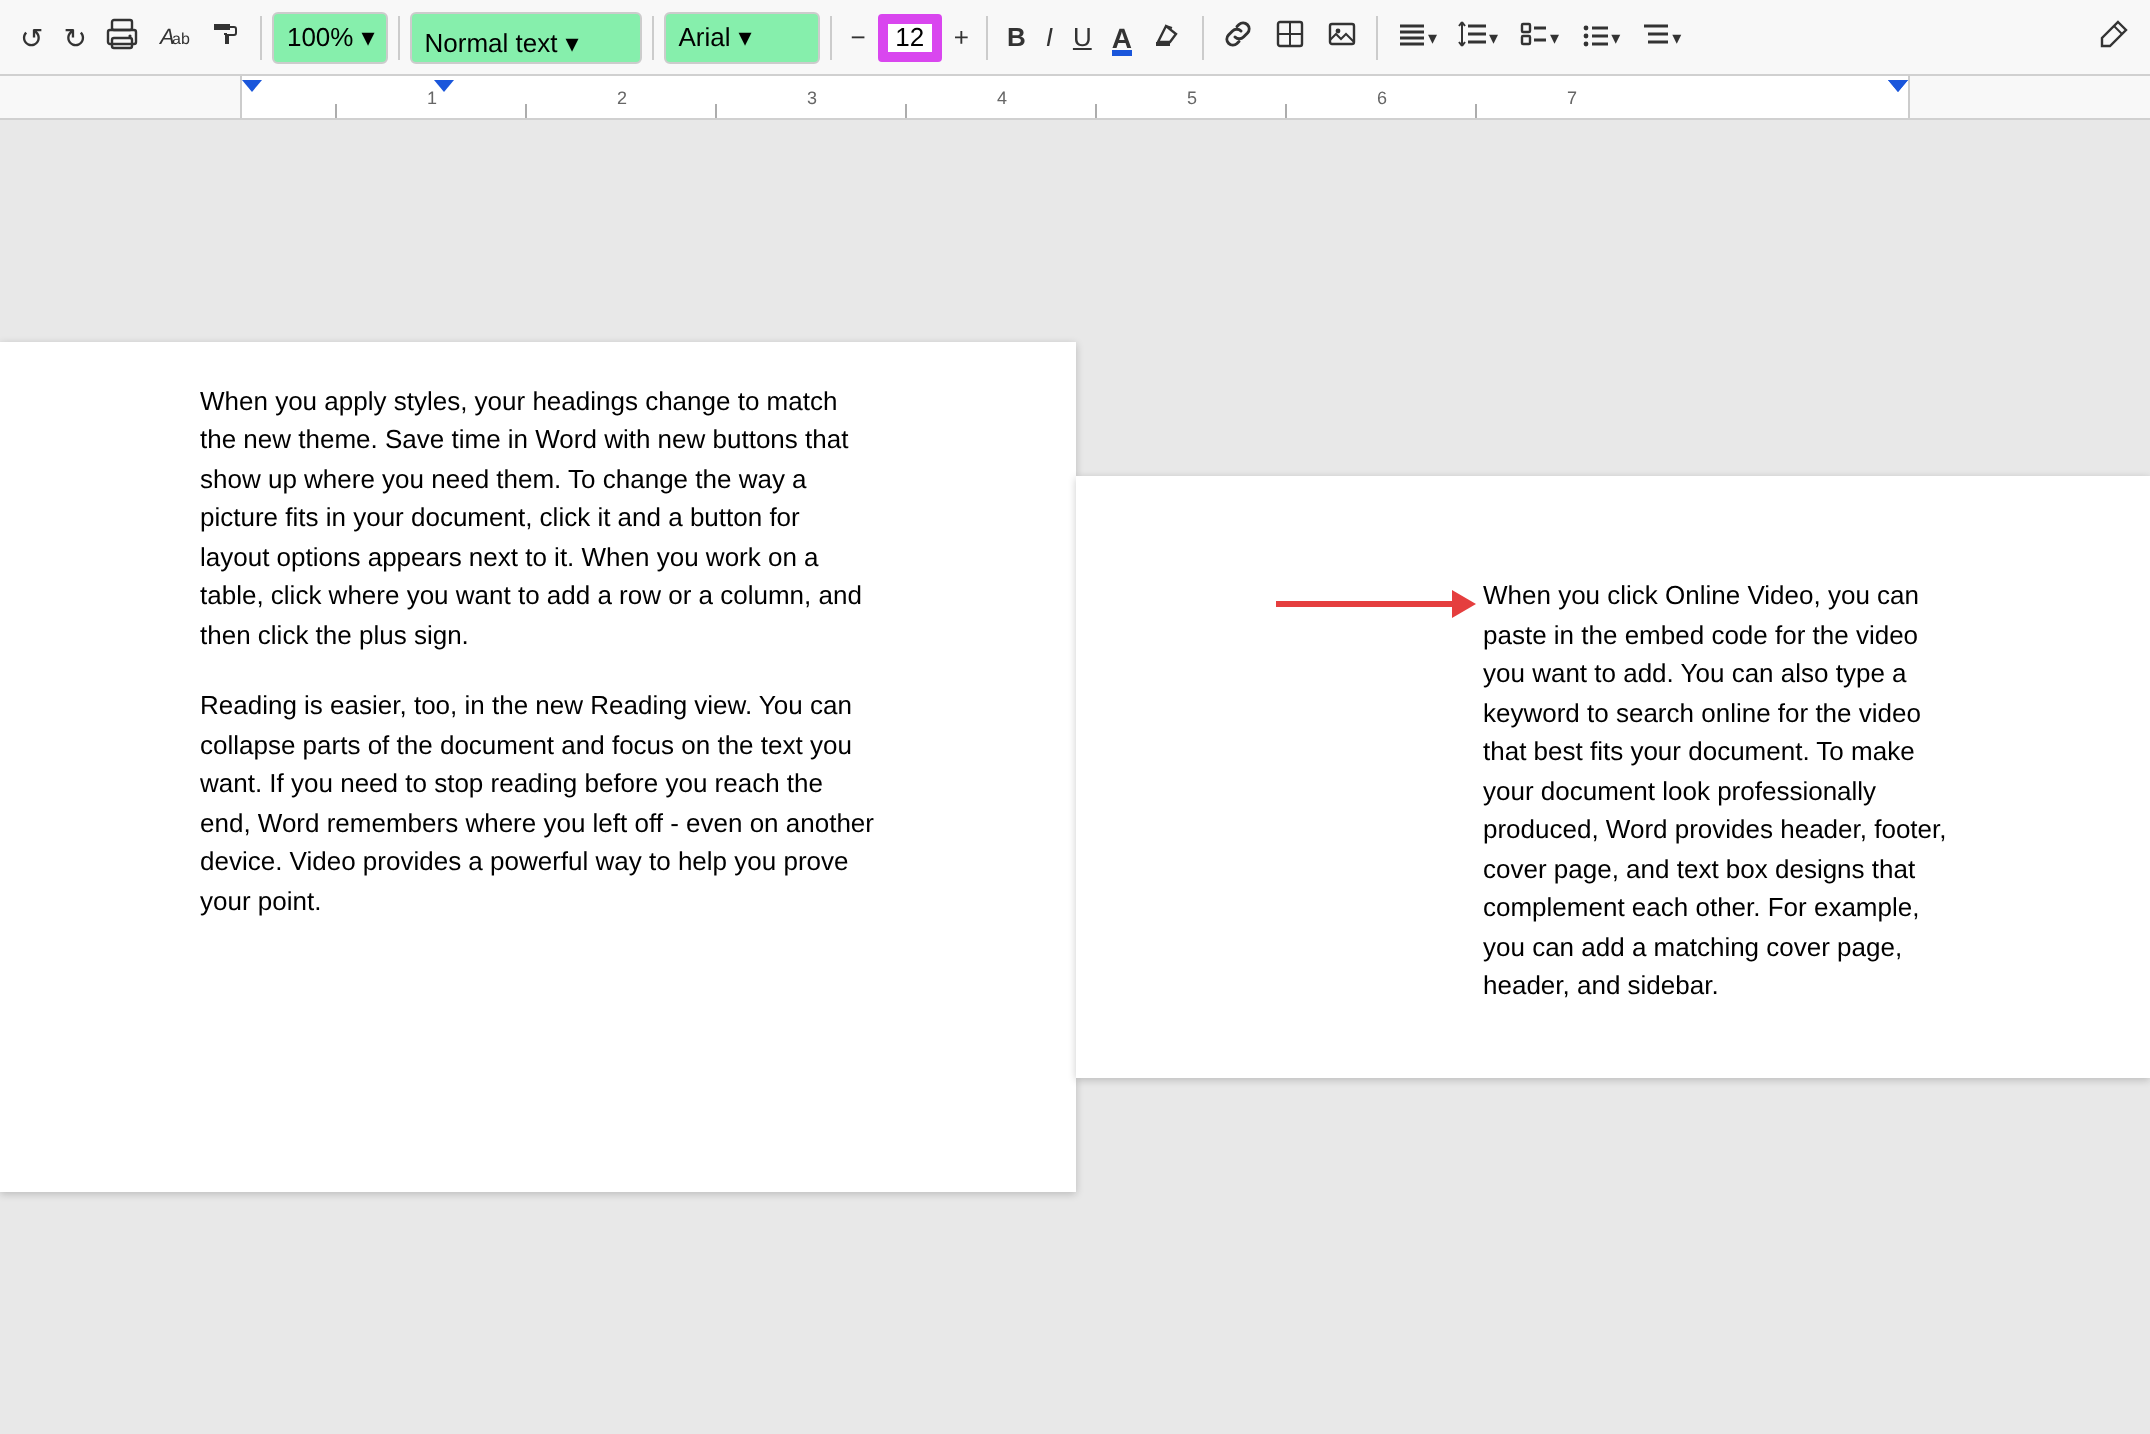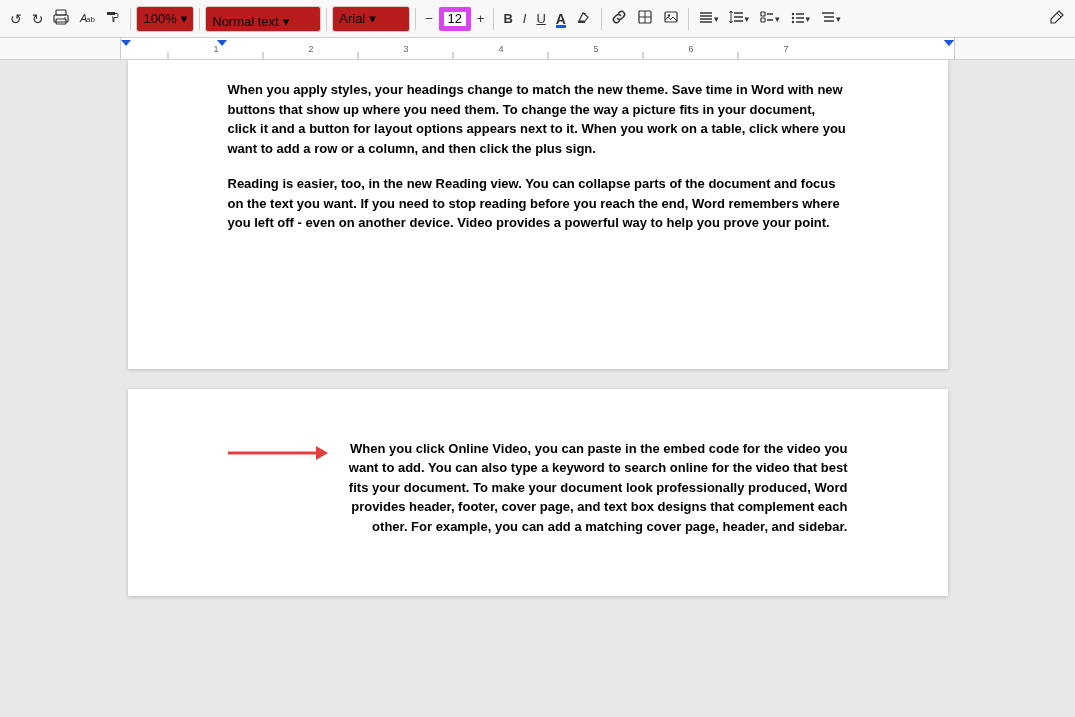--- a/index.html
+++ b/index.html
@@ -45,21 +45,21 @@
       height: 22px;
       background: #ccc;
       margin: 0 3px;
     }
 
     .tb-dropdown {
       display: flex;
       align-items: center;
       border: 1px solid #ccc;
       border-radius: 3px;
-      background: #b91c1c;
+      background: #86efac;
       padding: 2px 6px;
       cursor: pointer;
       height: 26px;
       font-size: 13px;
       gap: 4px;
     }
 
     .tb-number-box {
       border: 5px solid #d946ef;
       border-radius: 2px;
@@ -112,24 +112,23 @@
       border-right: 5px solid transparent;
       border-top: 6px solid #1a56db;
     }
 
     
     #doc-area {
       overflow-y: auto;
       height: calc(717px - 38px - 22px);
       background: #e8e8e8;
       display: flex;
-      flex-direction: column;
+      flex-direction: row;
       align-items: center;
       padding: 0;
-      font-weight: bold;
     }
 
     .page {
       background: white;
       width: 820px;
       margin: 10px 0;
       padding: 40px 100px;
       box-shadow: 0 1px 4px rgba(0,0,0,0.2);
       font-size: 13px;
       line-height: 1.5;
@@ -406,21 +405,21 @@
 </div>
 
 <div id="doc-area">
 
   <div class="page page1" style="margin-top:0; padding-top: 20px; padding-bottom: 40px;">
     <p>When you apply styles, your headings change to match the new theme. Save time in Word with new buttons that show up where you need them. To change the way a picture fits in your document, click it and a button for layout options appears next to it. When you work on a table, click where you want to add a row or a column, and then click the plus sign.</p>
     <p>Reading is easier, too, in the new Reading view. You can collapse parts of the document and focus on the text you want. If you need to stop reading before you reach the end, Word remembers where you left off - even on another device. Video provides a powerful way to help you prove your point.</p>
     <div style="height: 80px;"></div>
   </div>
 
-  <div class="page" style="padding-top: 50px; padding-bottom: 60px; text-align: right;">
+  <div class="page" style="padding-top: 50px; padding-bottom: 36px;">
     <div class="arrow-container">
 
       <svg class="red-arrow" width="100" height="24" viewBox="0 0 100 24">
         <line x1="0" y1="12" x2="88" y2="12" stroke="#e53e3e" stroke-width="3"></line>
         <polygon points="88,5 100,12 88,19" fill="#e53e3e"></polygon>
       </svg>
       <p style="margin-bottom:0;">When you click Online Video, you can paste in the embed code for the video you want to add. You can also type a keyword to search online for the video that best fits your document. To make your document look professionally produced, Word provides header, footer, cover page, and text box designs that complement each other. For example, you can add a matching cover page, header, and sidebar.</p>
     </div>
   </div>
 

